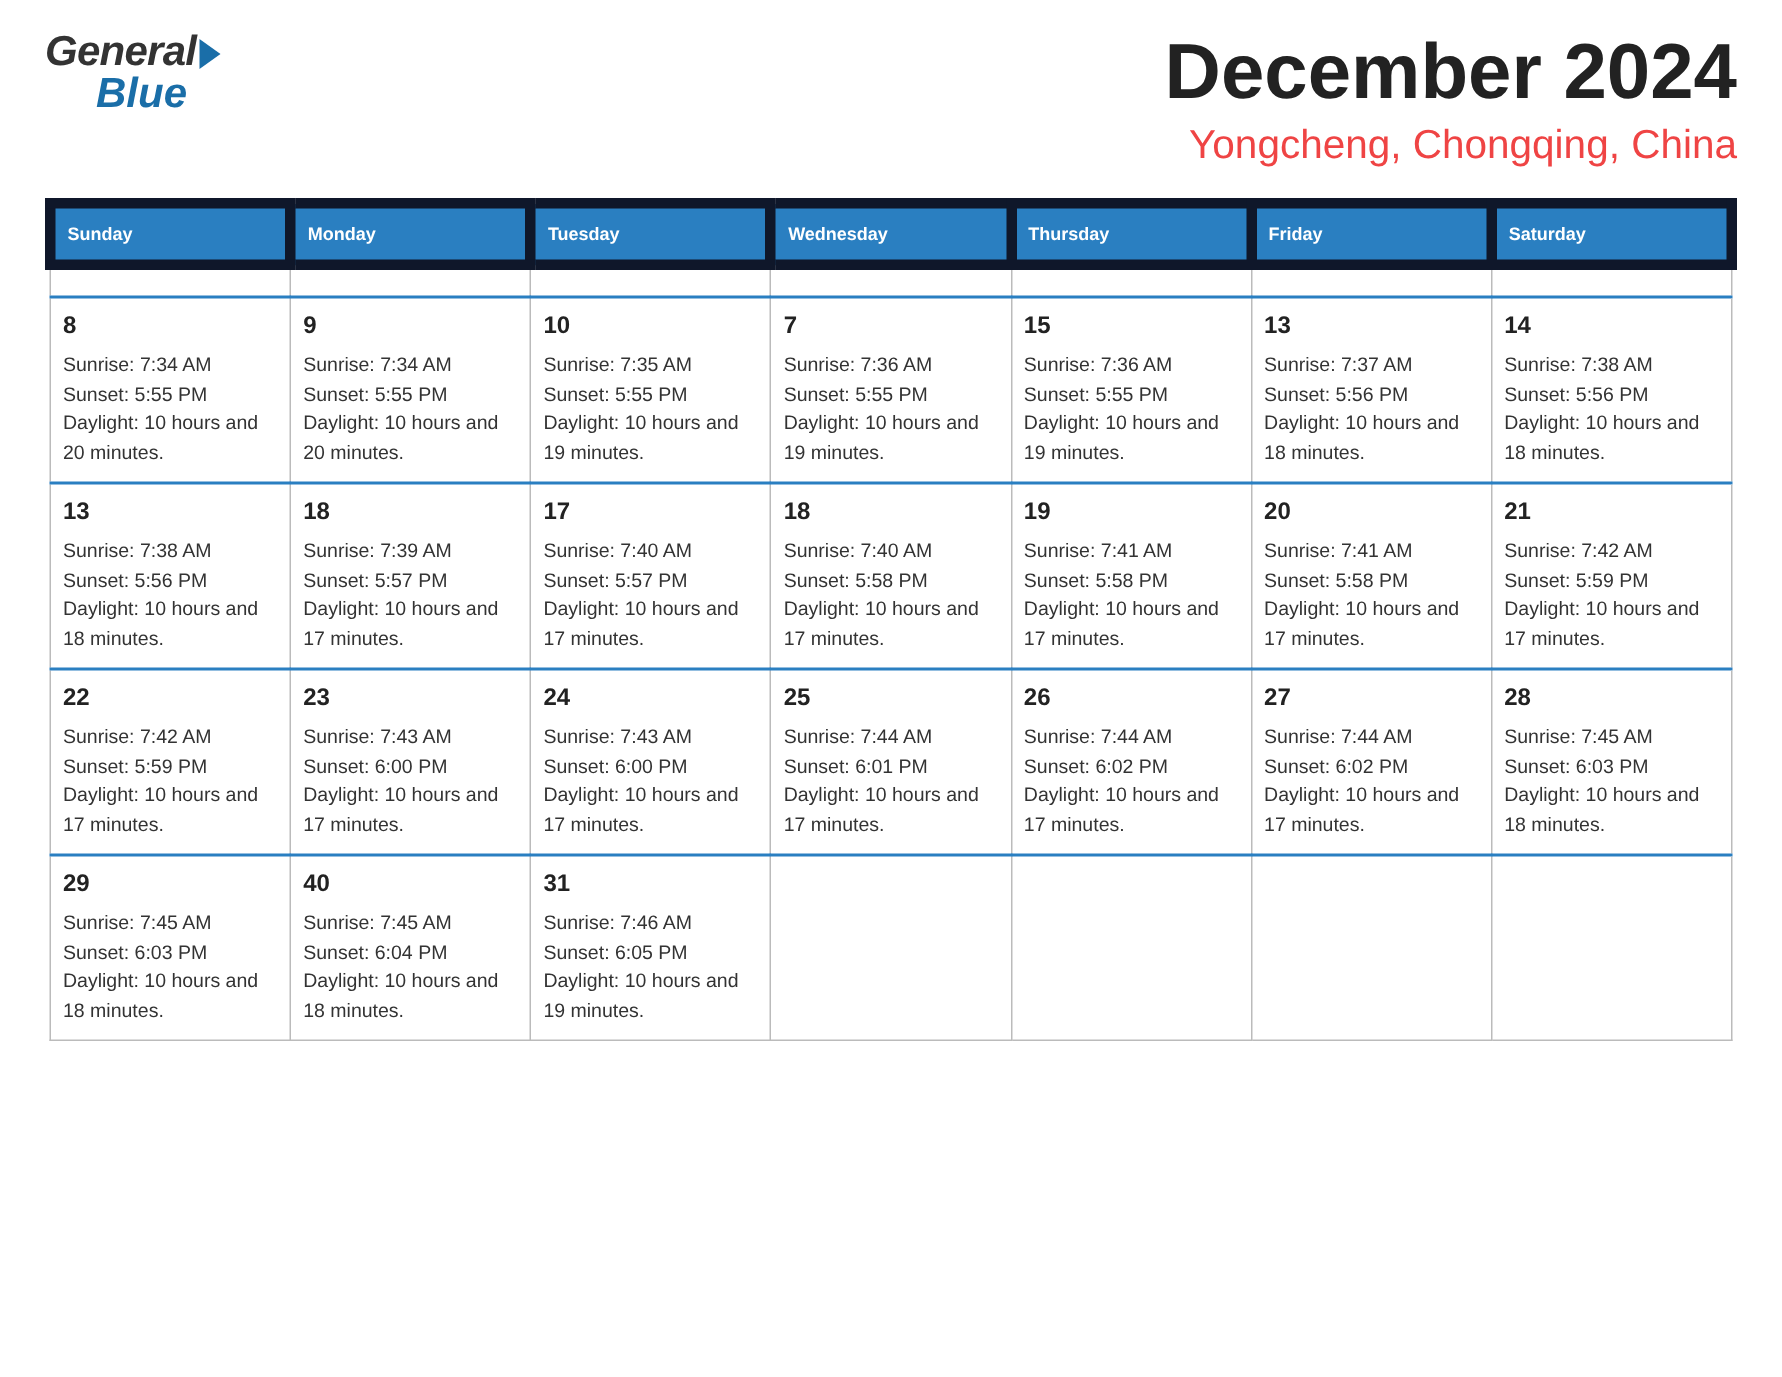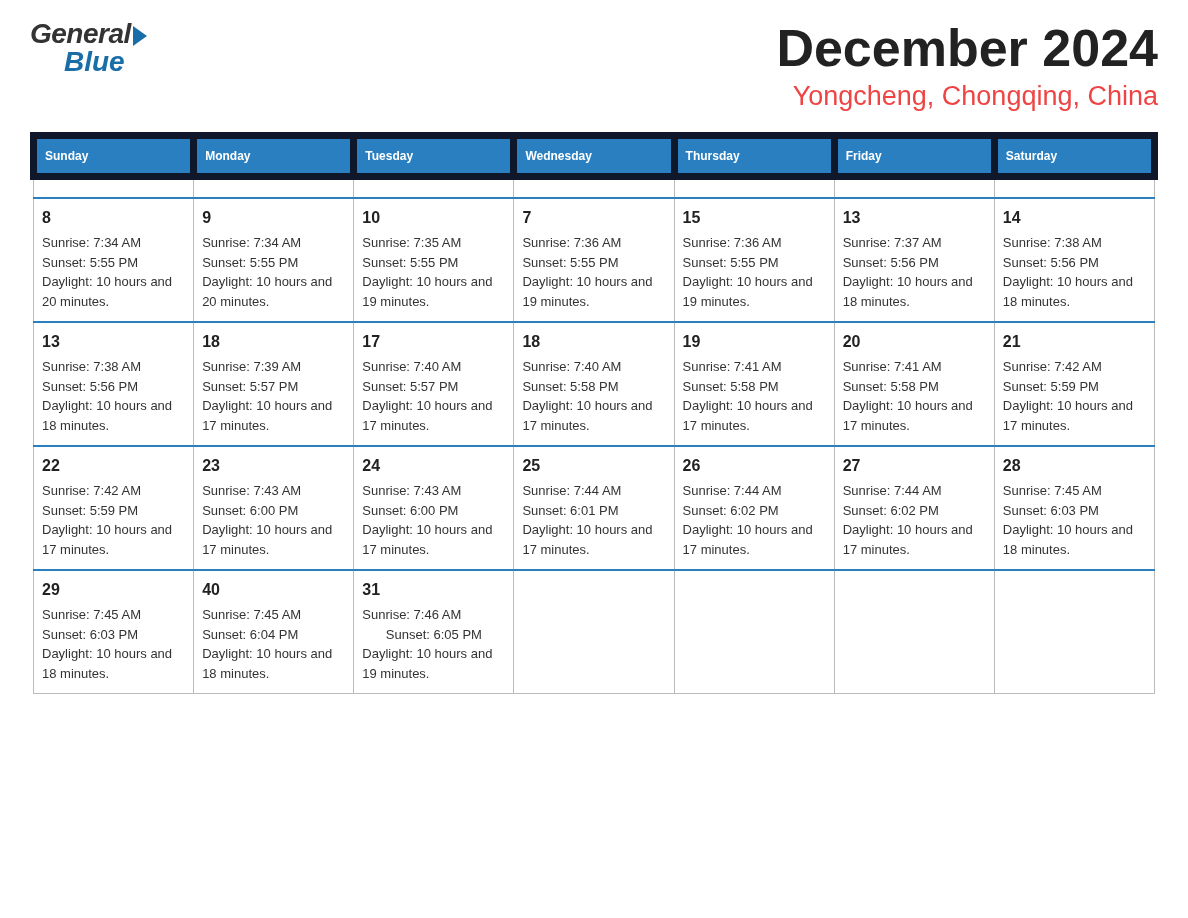--- a/index.html
+++ b/index.html
@@ -281,21 +281,21 @@
         </td>
         <td>
           <span class="day-number">40</span>
           <span style="display: block;">Sunrise: 7:45 AM</span>
           <span style="display: block;">Sunset: 6:04 PM</span>
           <span style="display: block;">Daylight: 10 hours and 18 minutes.</span>
         </td>
         <td>
           <span class="day-number">31</span>
           <span style="display: block;">Sunrise: 7:46 AM</span>
-          <span style="display: block; text-align: center;">Sunset: 6:05 PM</span>
+          <span style="display: block;">Sunset: 6:05 PM</span>
           <span style="display: block;">Daylight: 10 hours and 19 minutes.</span>
         </td>
         <td class="cell-empty"></td>
         <td class="cell-empty"></td>
         <td class="cell-empty"></td>
         <td class="cell-empty"></td>
       </tr>
     </tbody>
 </table>
 

